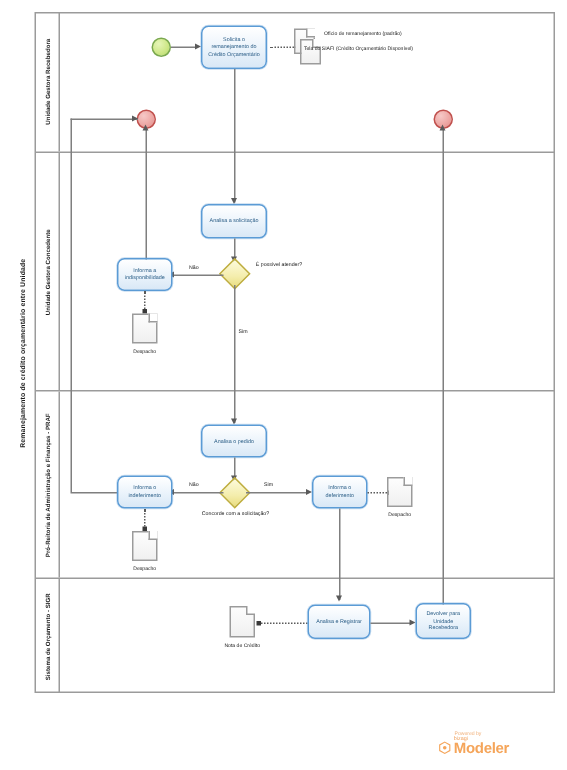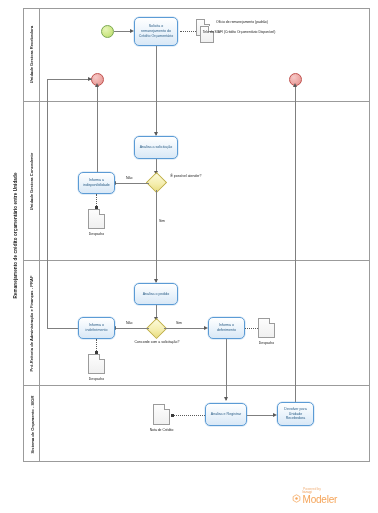--- a/index.html
+++ b/index.html
@@ -234,21 +234,21 @@
     gap: 1.5px;
   }
   .wm-brand {
     font-size: 3.6px;
     color: #f0a15e;
     line-height: 1;
   }
   .wm-name {
     font-size: 10px;
     color: #f5a55a;
-    font-weight: normal;
+    font-weight: bold;
     letter-spacing: -0.2px;
     line-height: 1;
     text-align: right;
   }
   .wm-logo {
     width: 9px;
     height: 9px;
     flex: 0 0 auto;
   }
 </style>

